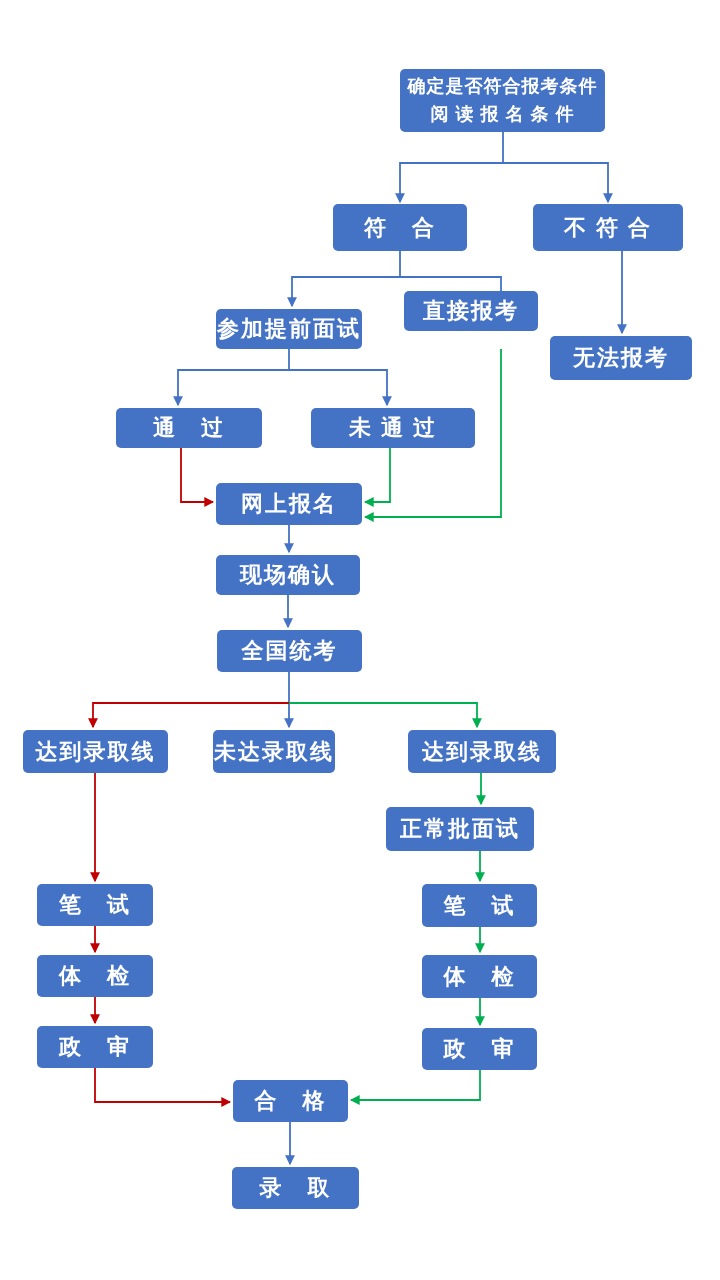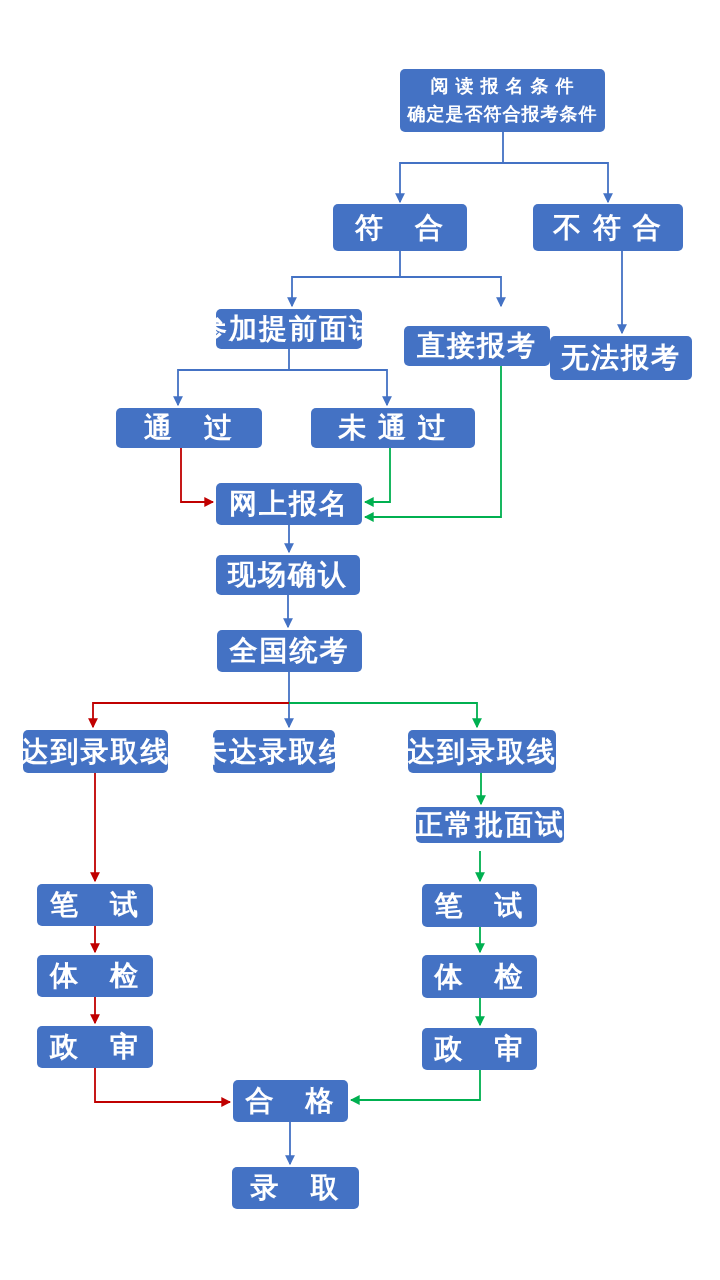--- a/index.html
+++ b/index.html
@@ -13,21 +13,21 @@
   #edges{position:absolute;left:0;top:0;width:720px;height:1280px;}
   .node{
     position:absolute;
     background:var(--box,#4472C4);
     color:#ffffff;
     border-radius:5px;
     display:flex;
     align-items:center;
     justify-content:center;
     font-weight:bold;
-    font-size:28px;
+    font-size:22px;
     letter-spacing:2px;
     text-align:center;
     white-space:pre;
     box-sizing:border-box;
   }
   .node.two-line{
     flex-direction:column;
     font-size:18px;
     line-height:1.55;
     letter-spacing:1px;
@@ -70,35 +70,35 @@
       <polyline points="480,851 480,881" fill="none" stroke="#00B050" stroke-width="1.8" marker-end="url(#arr-green)"></polyline>
       <polyline points="95,926 95,952" fill="none" stroke="#C00000" stroke-width="1.8" marker-end="url(#arr-red)"></polyline>
       <polyline points="480,927 480,952" fill="none" stroke="#00B050" stroke-width="1.8" marker-end="url(#arr-green)"></polyline>
       <polyline points="95,997 95,1023" fill="none" stroke="#C00000" stroke-width="1.8" marker-end="url(#arr-red)"></polyline>
       <polyline points="480,998 480,1025" fill="none" stroke="#00B050" stroke-width="1.8" marker-end="url(#arr-green)"></polyline>
       <polyline points="95,1068 95,1102 230,1102" fill="none" stroke="#C00000" stroke-width="1.8" marker-end="url(#arr-red)"></polyline>
       <polyline points="480,1070 480,1100 351,1100" fill="none" stroke="#00B050" stroke-width="1.8" marker-end="url(#arr-green)"></polyline>
       <polyline points="290,1122 290,1164" fill="none" stroke="#4472C4" stroke-width="1.8" marker-end="url(#arr-blue)"></polyline>
     </svg>
   <div id="nodes">
-      <div class="node two-line" style="left: 400px; top: 69px; width: 205px; height: 63px;"><div class="nline">阅 读 报 名 条 件</div><div class="nline">确定是否符合报考条件</div></div>
+      <div class="node two-line" style="left: 400px; top: 69px; width: 205px; height: 63px;"><div class="nline">确定是否符合报考条件</div><div class="nline">阅 读 报 名 条 件</div></div>
       <div class="node" style="left: 333px; top: 204px; width: 134px; height: 47px;">符　合</div>
       <div class="node" style="left: 533px; top: 204px; width: 150px; height: 47px;">不 符 合</div>
       <div class="node" style="left: 216px; top: 309px; width: 146px; height: 40px;">参加提前面试</div>
-      <div class="node" style="left: 404px; top: 326px; width: 146px; height: 40px;">直接报考</div>
+      <div class="node" style="left: 404px; top: 291px; width: 134px; height: 40px;">直接报考</div>
       <div class="node" style="left: 550px; top: 336px; width: 142px; height: 44px; text-align: right;">无法报考</div>
       <div class="node" style="left: 116px; top: 408px; width: 146px; height: 40px;">通　过</div>
       <div class="node" style="left: 311px; top: 408px; width: 164px; height: 40px;">未 通 过</div>
       <div class="node" style="left: 216px; top: 483px; width: 146px; height: 42px;">网上报名</div>
       <div class="node" style="left: 216px; top: 555px; width: 144px; height: 40px;">现场确认</div>
       <div class="node" style="left: 217px; top: 630px; width: 145px; height: 42px;">全国统考</div>
       <div class="node" style="left: 23px; top: 730px; width: 145px; height: 43px;">达到录取线</div>
       <div class="node" style="left: 213px; top: 730px; width: 122px; height: 43px;">未达录取线</div>
       <div class="node" style="left: 408px; top: 730px; width: 148px; height: 43px;">达到录取线</div>
-      <div class="node" style="left: 416px; top: 807px; width: 148px; height: 36px;">正常批面试</div>
+      <div class="node" style="left: 386px; top: 807px; width: 148px; height: 44px;">正常批面试</div>
       <div class="node" style="left: 37px; top: 884px; width: 116px; height: 42px;">笔　试</div>
       <div class="node" style="left: 422px; top: 884px; width: 115px; height: 43px;">笔　试</div>
       <div class="node" style="left: 37px; top: 955px; width: 116px; height: 42px;">体　检</div>
       <div class="node" style="left: 422px; top: 955px; width: 115px; height: 43px;">体　检</div>
       <div class="node" style="left: 37px; top: 1026px; width: 116px; height: 42px;">政　审</div>
       <div class="node" style="left: 422px; top: 1028px; width: 115px; height: 42px;">政　审</div>
       <div class="node" style="left: 233px; top: 1080px; width: 115px; height: 42px;">合　格</div>
       <div class="node" style="left: 232px; top: 1167px; width: 127px; height: 42px;">录　取</div>
     </div>
 </div>

